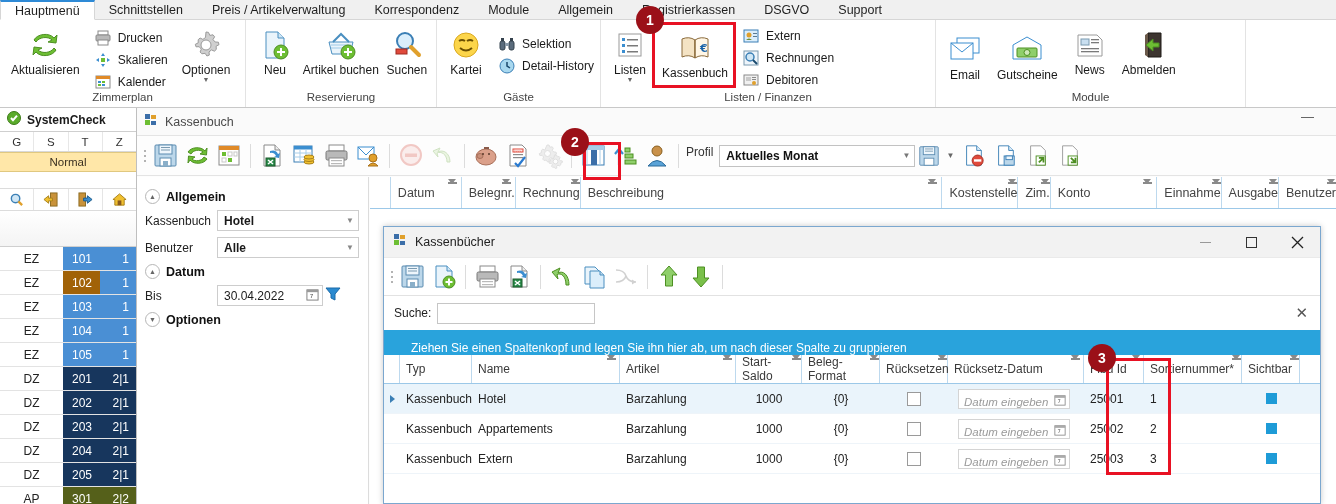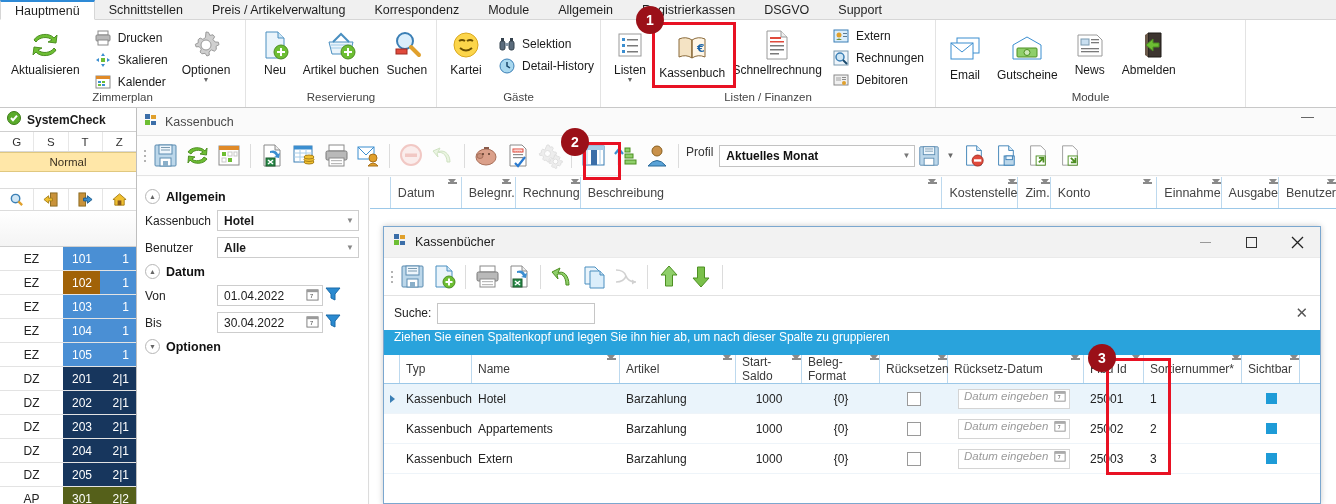--- a/index.html
+++ b/index.html
@@ -141,35 +141,35 @@
   .wbtn { width: 46px; height: 31px; display:flex; align-items:center; justify-content:center; }
   .dlg-toolbar { height: 38px; border-bottom: 1px solid #e2e2e2; display:flex; align-items:center; padding-left: 4px; background:#fff; }
   .dlg-search { height: 34px; display: flex; align-items: center; padding-left: 10px; background:#fff; }
   .dlg-search .lab { font-size: 12px; color: #222; margin-right: 6px; }
   .dlg-search input {
     width: 158px; height: 21px; border: 1px solid #c6c6c6; background: #fff;
     font-family: "Liberation Sans", sans-serif; font-size: 12px; padding: 0 4px; outline:none;
   }
   .dlg-search .xclose { margin-left: auto; margin-right: 12px; font-size: 15px; color: #555; }
   .group-band {
-    height: 25px; background: #29a3dc; color: #fff; display:flex; align-items:flex-start;
-    padding-left: 10px; font-size: 12px;
+    height: 25px; background: #29a3dc; color: #fff; display:flex; align-items:flex-end;
+    padding-left: 27px; font-size: 12px;
   }
   .g-hdr { display:flex; height: 29px; background:#fff; border-bottom: 1px solid #9cc8e8; }
   .g-hdr .cell { position: relative; display:flex; align-items:center; padding-left: 6px; font-size:12px; color:#3a3a3a; border-right: 1px solid #bdd9ee; }
   .g-hdr .cell .fi { position:absolute; right:3px; top:3px; }
   .g-row { display:flex; height: 30px; border-bottom: 1px solid #eef4f9; font-size: 12px; color: #222; }
   .g-row.sel { background: #eaf4fb; }
   .g-row .cell { display:flex; align-items:center; padding-left: 6px; overflow:hidden; white-space:nowrap; }
   .g-row .cell.ctr { justify-content:center; padding-left:0; }
   .chk { width: 14px; height: 14px; border: 1px solid #9a9a9a; background:#fff; }
   .sqblue { width: 11px; height: 11px; background: #1e9bd7; }
   .dateedit {
     width: 112px; height: 20px; border: 1px solid #d4d4d4; background: #fff;
-    display: flex; align-items: flex-start; padding: 0 3px 0 5px;
+    display: flex; align-items: flex-end; padding: 0 3px 0 5px;
     font-size: 11.5px; color: #9a9a9a; font-style: italic;
   }
   .dateedit .ic { margin-left: auto; font-style: normal; }
   .rowcaret { width: 16px; display:flex; align-items:center; justify-content:center; }
   .rowcaret i { width:0;height:0;border-top:4px solid transparent;border-bottom:4px solid transparent;border-left:5px solid #3b7fb5; display:block;}
 
   
   .hl { position: absolute; border: 3px solid #e81123; pointer-events: none; }
   .badge {
     position: absolute; width: 28px; height: 28px; border-radius: 50%;
@@ -373,34 +373,20 @@
           <span class="glyph">
             <svg width="32" height="30" viewBox="0 0 32 30">
                 <path d="M3 6 q7-3 13 1 v18 q-6-4-13-1z" fill="#f4e3c4" stroke="#8a6a3a"></path>
                 <path d="M29 6 q-7-3-13 1 v18 q6-4 13-1z" fill="#fff6e6" stroke="#8a6a3a"></path>
                 <path d="M16 7 v18" stroke="#8a6a3a"></path>
                 <text x="21" y="19" font-size="11" font-weight="bold" fill="#1a63a8" font-family="DejaVu Sans">€</text>
               </svg>
           </span>
           <span class="lbl">Kassenbuch</span>
         </div>
-        <div class="rbig">
-          <span class="glyph">
-            <svg width="30" height="32" viewBox="0 0 30 32">
-                <path d="M5 2 h14 l6 6 v22 H5 Z" fill="#fff" stroke="#9a9a9a"></path>
-                <path d="M19 2 v6 h6" fill="#ededed" stroke="#9a9a9a"></path>
-                <rect x="8" y="8" width="11" height="2" fill="#e04a3c"></rect>
-                <rect x="8" y="12" width="14" height="1.5" fill="#e04a3c"></rect>
-                <rect x="8" y="16" width="14" height="1.5" fill="#7a7a7a"></rect>
-                <rect x="8" y="20" width="14" height="1.5" fill="#7a7a7a"></rect>
-                <rect x="8" y="24" width="9" height="1.5" fill="#7a7a7a"></rect>
-              </svg>
-          </span>
-          <span class="lbl">Schnellrechnung</span>
-        </div>
         <div class="rcol" style="padding-top:2px">
           <div class="rsmall">
             <span class="glyph">
               <svg width="16" height="16" viewBox="0 0 16 16">
                   <rect x="1" y="2" width="14" height="12" fill="#dbeefb" stroke="#3b7fb5"></rect>
                   <circle cx="6" cy="7" r="2.5" fill="#e0a02c"></circle>
                   <path d="M3 12 q3-3 6 0" fill="#6b8f3a"></path>
                   <rect x="10" y="5" width="4" height="1" fill="#5b7a92"></rect>
                   <rect x="10" y="8" width="4" height="1" fill="#5b7a92"></rect>
                 </svg>
@@ -804,38 +790,20 @@
         <div class="fsel">
           <span>Alle</span>
           <span class="cv">▼</span>
         </div>
       </div>
       <div class="fgroup">
         <span class="fcircle">▲</span>
         <span class="ttl">Datum</span>
       </div>
       <div class="frow">
-        <span class="lab">Von</span>
-        <div class="fdate">
-          <span>01.04.2022</span>
-          <span class="ic">
-            <svg width="13" height="13" viewBox="0 0 14 14">
-                <rect x="1" y="2" width="12" height="11" fill="#fff" stroke="#7a7a7a"></rect>
-                <rect x="1" y="2" width="12" height="2.5" fill="#9a9a9a"></rect>
-                <text x="4" y="11" font-size="6" fill="#444" font-family="DejaVu Sans">7</text>
-              </svg>
-          </span>
-        </div>
-        <span class="funnel">
-          <svg width="16" height="14" viewBox="0 0 16 14">
-              <path d="M1 1 h14 l-5 6 v6 l-4-2 v-4z" fill="#2a8ad0" stroke="#1a6aa8"></path>
-            </svg>
-        </span>
-      </div>
-      <div class="frow">
         <span class="lab">Bis</span>
         <div class="fdate">
           <span>30.04.2022</span>
           <span class="ic">
             <svg width="13" height="13" viewBox="0 0 14 14">
                 <rect x="1" y="2" width="12" height="11" fill="#fff" stroke="#7a7a7a"></rect>
                 <rect x="1" y="2" width="12" height="2.5" fill="#9a9a9a"></rect>
                 <text x="4" y="11" font-size="6" fill="#444" font-family="DejaVu Sans">7</text>
               </svg>
           </span>

